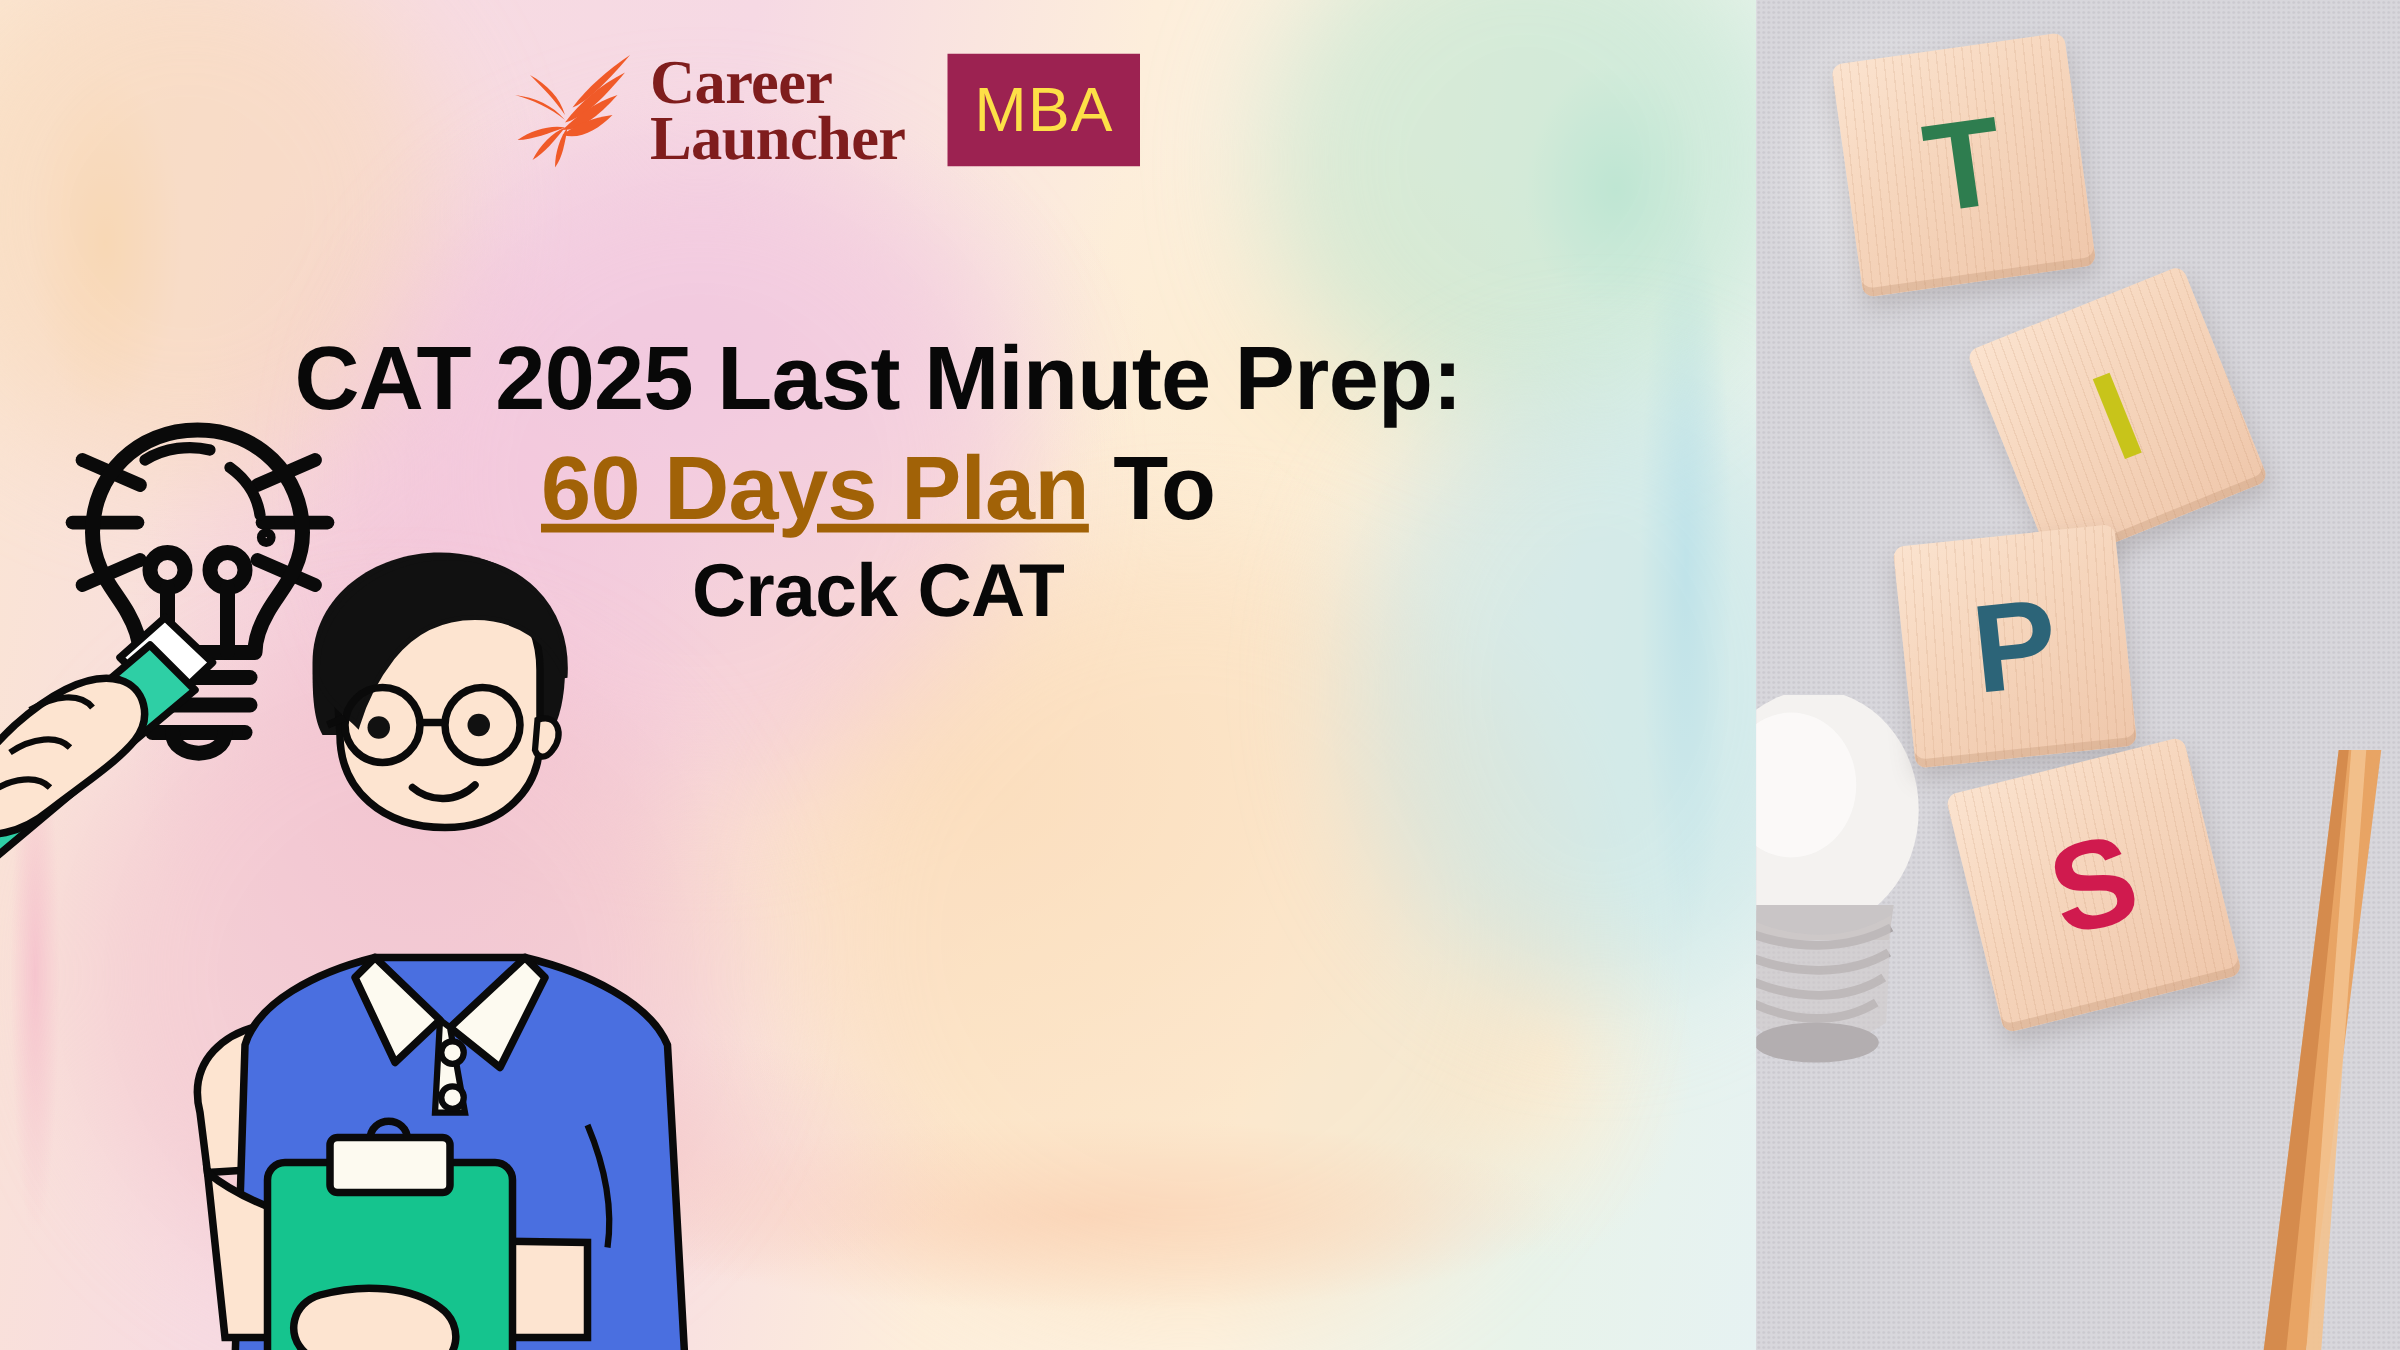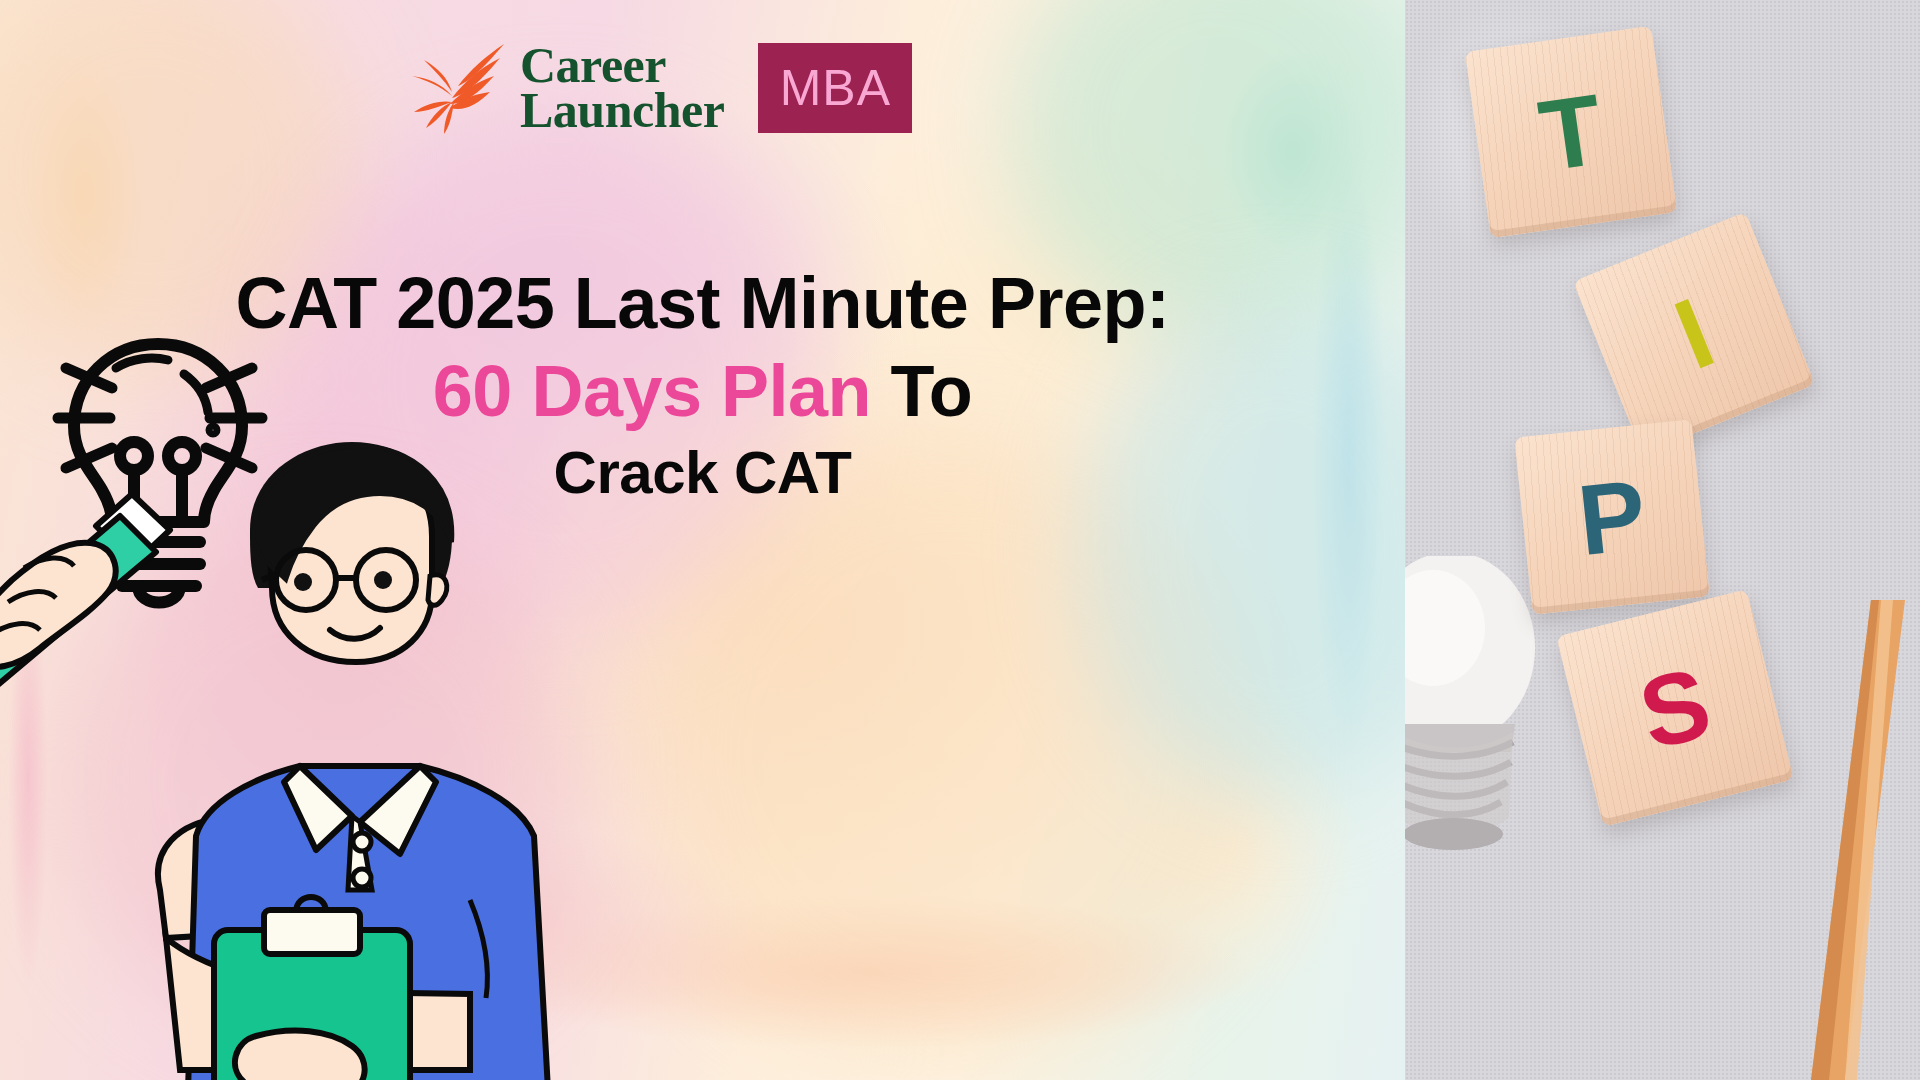--- a/index.html
+++ b/index.html
@@ -29,41 +29,41 @@
     position:absolute; border-radius:50%; filter:blur(46px); pointer-events:none;
   }
 
   
   .logo-wrap {
     position:absolute; left:408px; top:42px; display:flex; align-items:center; gap:0;
   }
   .logo-mark { width:100px; height:92px; flex:none; }
   .logo-words {
     margin-left:12px; font-family:"Liberation Serif", serif; font-weight:bold;
-    color:#14532d; line-height:.9; letter-spacing:-.5px;
+    color:#7f1d1d; line-height:.9; letter-spacing:-.5px;
   }
   .logo-words .l1 { display:block; font-size:50px; }
   .logo-words .l2 { display:block; font-size:50px; }
   .mba-badge {
-    margin-left:34px; background:#9c2251; color:#f9a8d4;
+    margin-left:34px; background:#9c2251; color:#fde047;
     width:154px; height:90px; display:flex; align-items:center; justify-content:center;
     font-size:50px; font-weight:400; letter-spacing:1px;
   }
 
   
   .headline {
     position:absolute; left:0; top:260px; width:1405px;
     text-align:center; line-height:1.22;
     font-weight:bold; color:#080808; letter-spacing:-.5px;
   }
   .headline .line { display:block; white-space:nowrap; }
   .hl1 { font-size:72px; }
   .hl2 { font-size:72px; }
   .hl3 { font-size:60px; }
-  .blue { color:#ec4899; }
+  .blue { color:#a16207;text-decoration:underline; }
 
   
   .illus { position:absolute; left:0px; top:330px; width:560px; height:760px; }
 
   
   .photo-panel {
     position:absolute; left:1405px; top:0; width:515px; height:1080px;
     overflow:hidden;
     background:
       radial-gradient(closest-side at 20% 12%, #e8e7ea, #dedde1 60%, #d8d7dc 100%),

